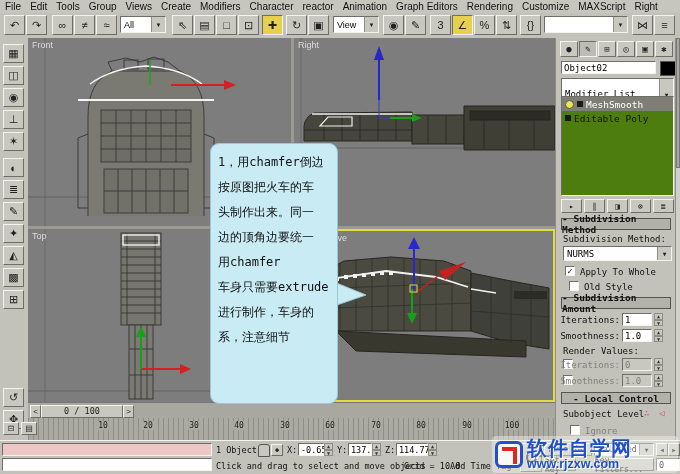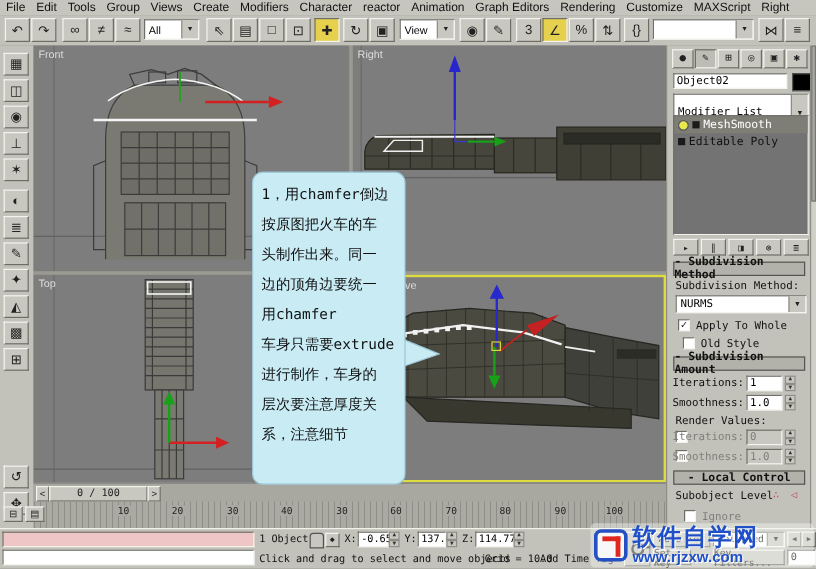--- a/index.html
+++ b/index.html
@@ -48,21 +48,21 @@
   .pfield{position:absolute;height:13px;font-size:9px;display:flex;align-items:center;padding-left:2px;}
   .spin{position:absolute;width:9px;height:13px;display:flex;flex-direction:column;}
   .spin i{flex:1;background:#c8c8c0;border:1px solid #8e8e86;font-style:normal;font-size:5px;
           line-height:4px;text-align:center;color:#333;}
   .cb{position:absolute;width:10px;height:10px;background:#fff;border:1px solid;
       border-color:#6e6e66 #f4f4ee #f4f4ee #6e6e66;font-size:9px;line-height:9px;text-align:center;
       color:#111;box-sizing:border-box;}
   .cb.off{color:transparent;}
   .dis{color:#80807a !important;}
   
-  #stacklist{position:absolute;left:5px;top:58px;width:113px;height:100px;background:#737373;
+  #stacklist{position:absolute;left:5px;top:58px;width:113px;height:100px;background:#4d7c0f;
              border:1px solid;border-color:#6e6e66 #f4f4ee #f4f4ee #6e6e66;box-sizing:border-box;}
   .stackrow{height:14px;display:flex;align-items:center;font-size:9.5px;gap:3px;padding-left:3px;color:#111;}
   .stackrow.sel{background:#7e7e76;color:#fff;}
   .bulb{width:7px;height:7px;border-radius:50%;background:#e8e850;border:1px solid #555;}
   .sq{width:6px;height:6px;background:#1a1a1a;}
   
   #timeslider{left:28px;top:402px;width:527px;height:16px;background:#a8a8a0;border-top:1px solid #777;
               display:flex;align-items:center;}
   #ruler{left:28px;top:418px;width:527px;height:22px;background:#aaaaa2;
          background-image:repeating-linear-gradient(90deg,#8e8e86 0 1px,transparent 1px 5px);}
@@ -392,21 +392,20 @@
   </div>
 
   <div id="bubble" class="abs">
     <div>1，用chamfer倒边</div>
     <div>按原图把火车的车</div>
     <div>头制作出来。同一</div>
     <div>边的顶角边要统一</div>
     <div>用chamfer</div>
     <div>车身只需要extrude</div>
     <div>进行制作，车身的</div>
-    <div>层次要注意厚度关</div>
     <div>系，注意细节</div>
   </div>
   <svg id="bubbletail" class="abs" width="34" height="30">
     <polygon points="1,3 33,16 1,27" fill="#c8ebf4" stroke="#9cc6d6"></polygon>
   </svg>
 
   <div id="panel" class="abs">
     <div class="ptab btn3d" style="left:4px">
         <span>●</span>
       </div>

